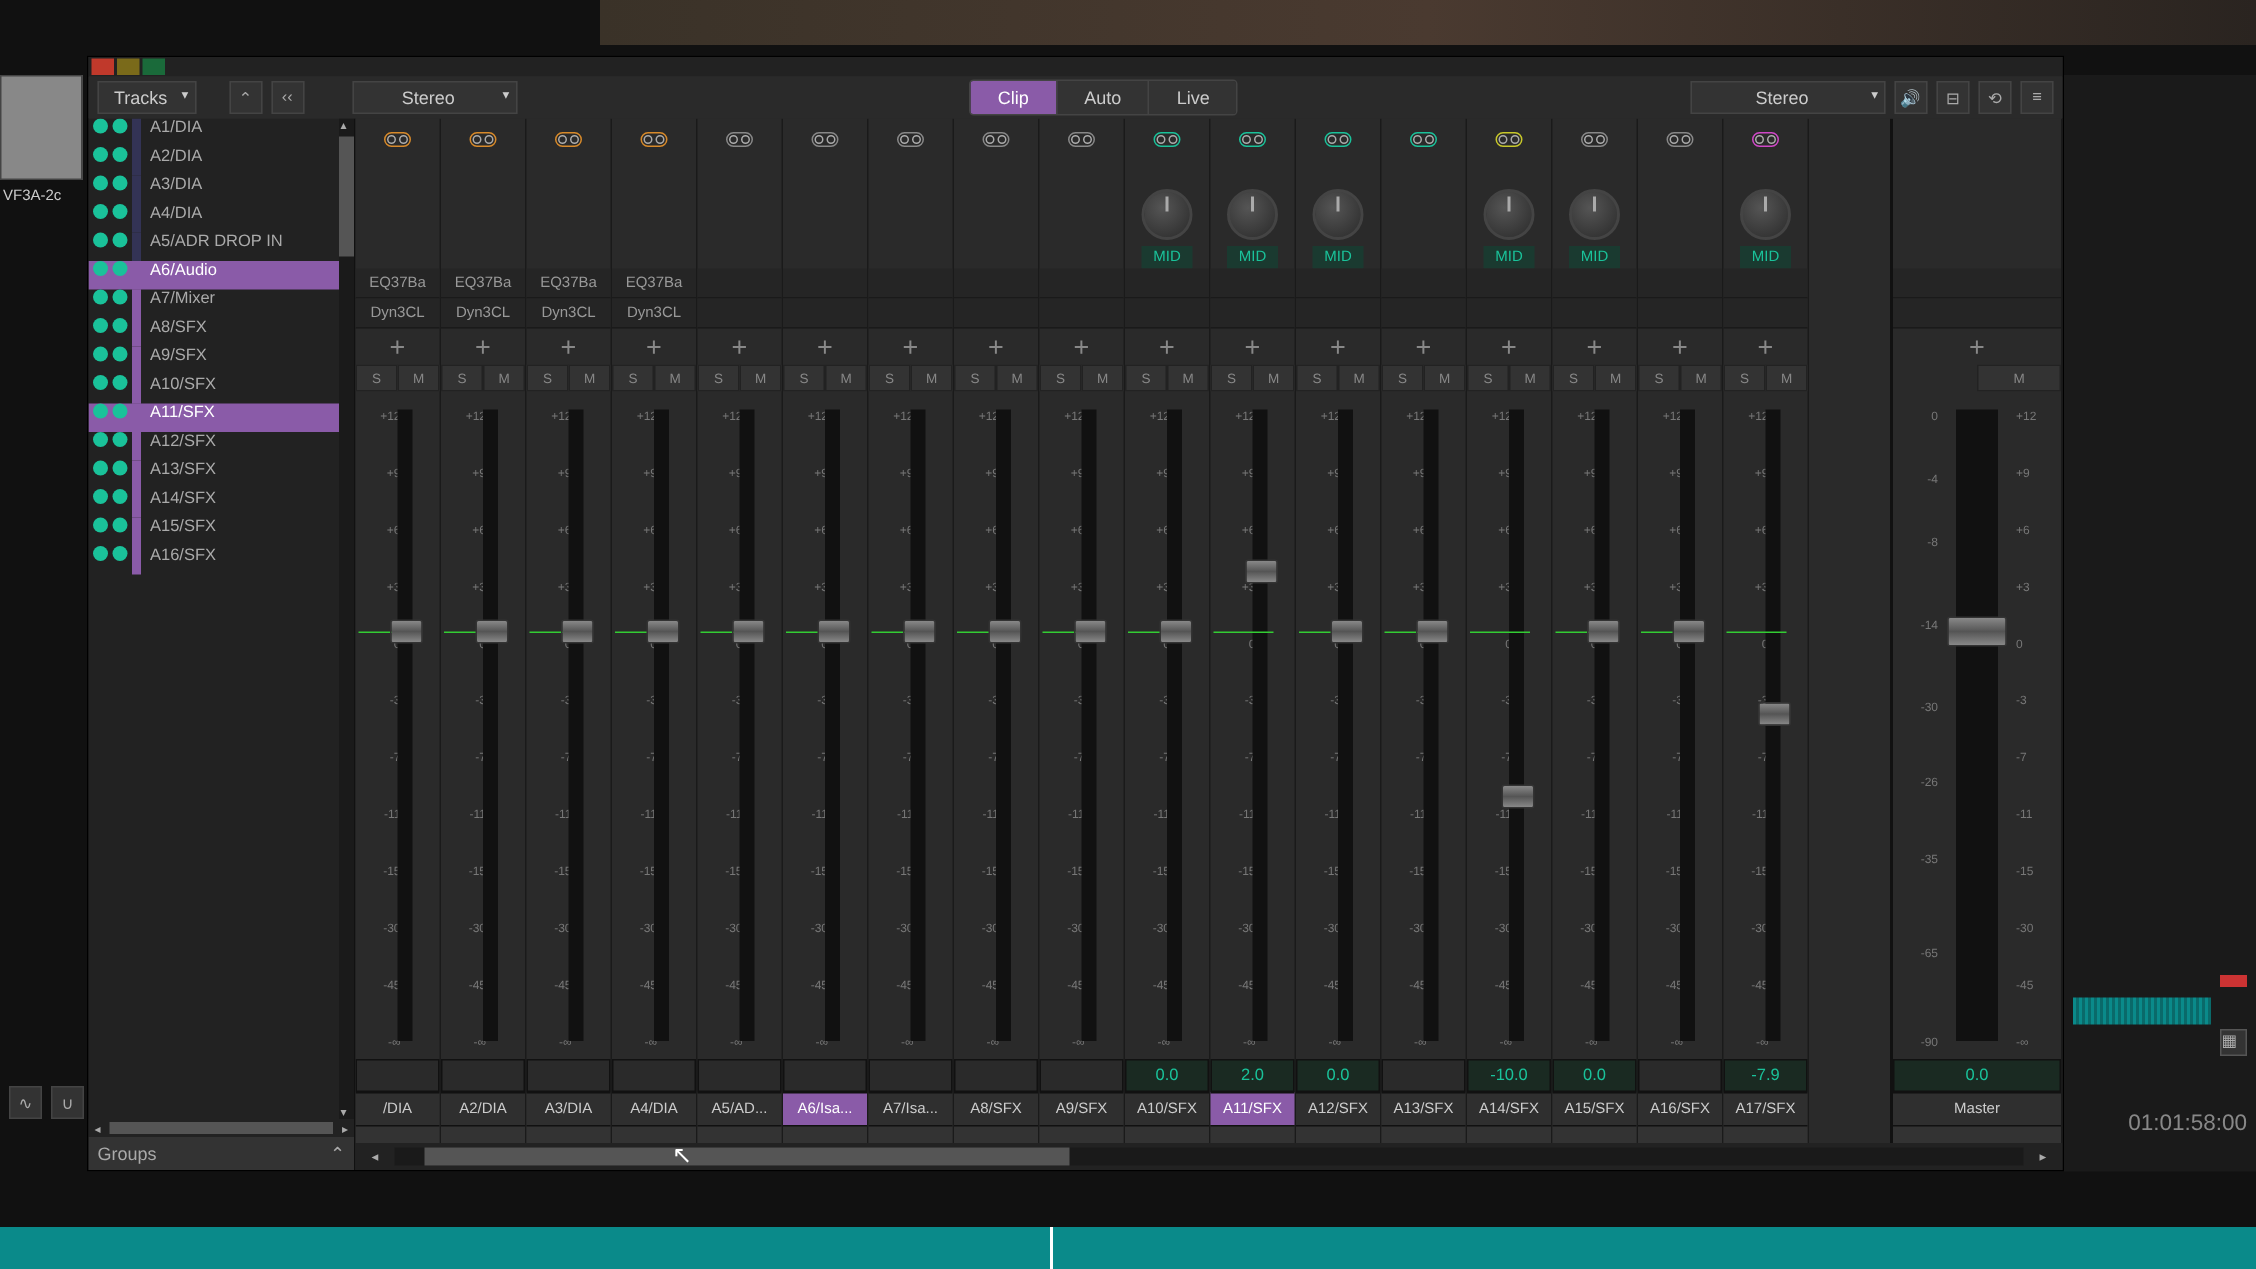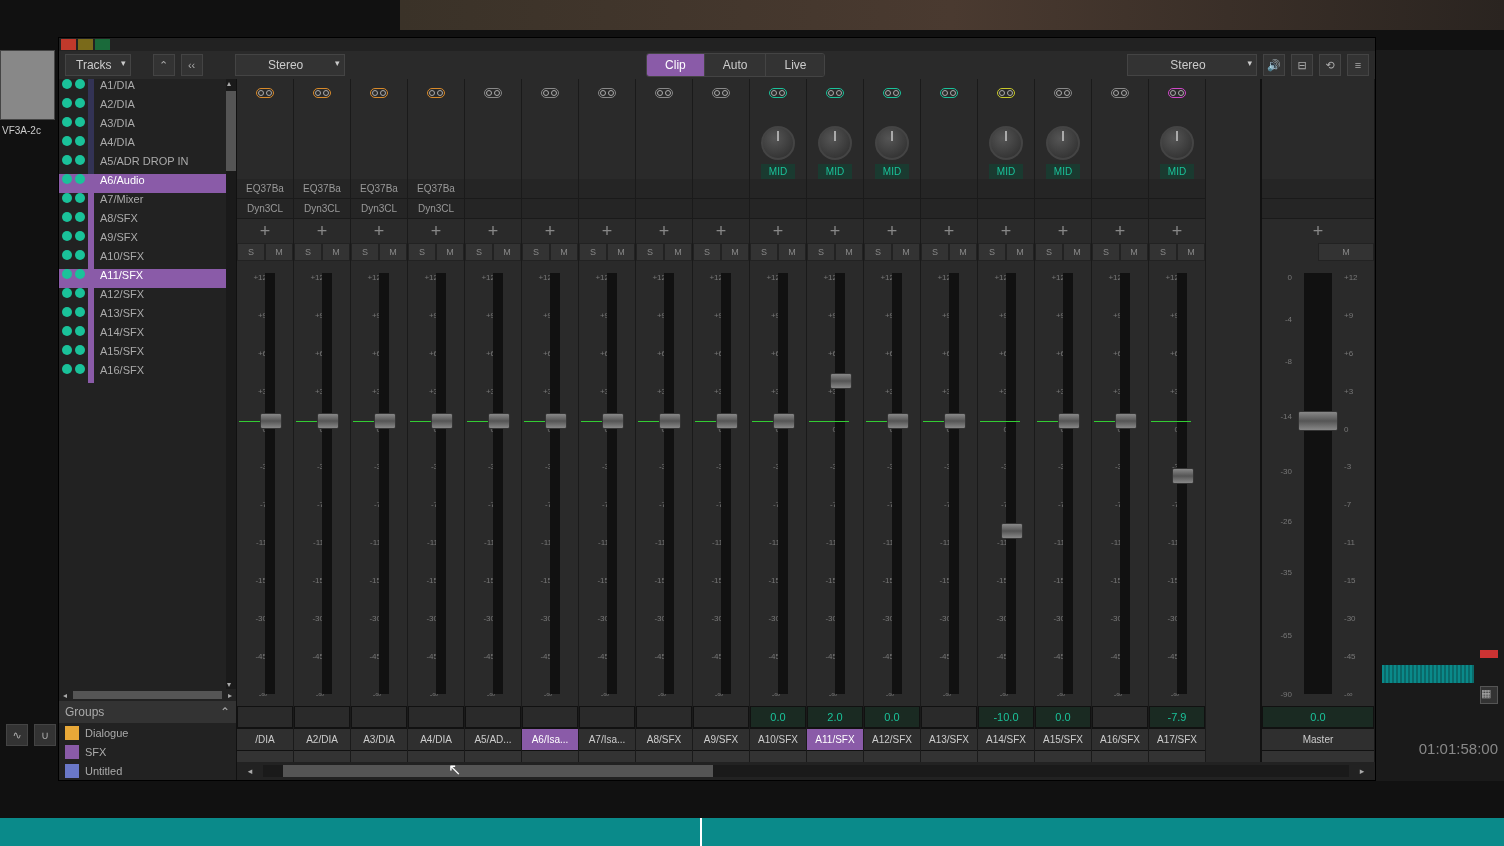--- a/index.html
+++ b/index.html
@@ -241,34 +241,20 @@
       </div>
       <div class="h-scroll">
         <span class="h-scroll-arrow">◂</span>
         <div class="h-scroll-thumb"></div>
         <span class="h-scroll-arrow">▸</span>
       </div>
       <div class="groups-hdr">
         <span>Groups</span>
         <span>⌃</span>
       </div>
-      <div id="groups-list">
-          <div class="group-item">
-            <span class="group-swatch" style="background:#e8a838"></span>
-            <span>Dialogue</span>
-          </div>
-          <div class="group-item">
-            <span class="group-swatch" style="background:#8a5ba8"></span>
-            <span>SFX</span>
-          </div>
-          <div class="group-item">
-            <span class="group-swatch" style="background:#6a78c8"></span>
-            <span>Untitled</span>
-          </div>
-        </div>
     </div>
 
     <div class="mixer-area">
       <div class="strips-row">
         <div class="strips-scroll" id="strips">
             <div class="strip">
               <div class="strip-icon-row">
                 <span class="stereo-icon" style="border-color:#d88a2a"></span>
               </div>
               <div class="knob-area"></div>

